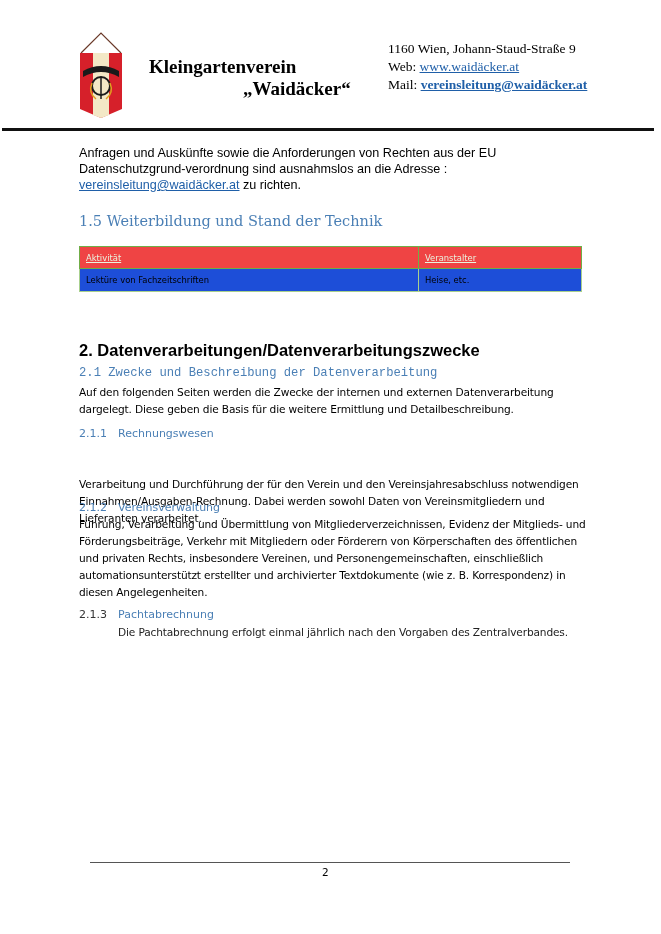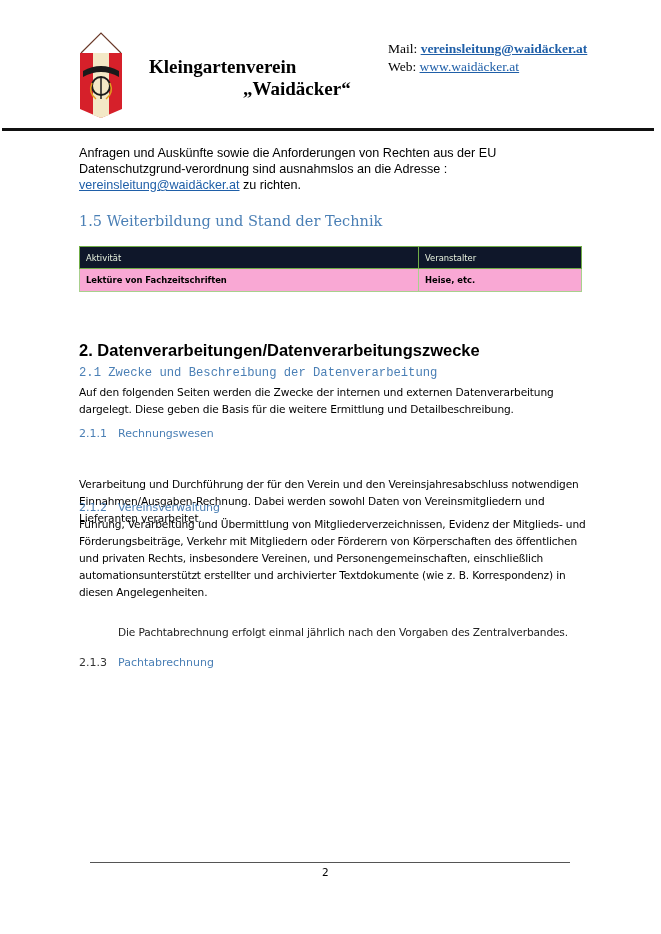--- a/index.html
+++ b/index.html
@@ -18,38 +18,38 @@
     
     .intro { left: 79px; top: 145px; width: 520px; font-size: 12.6px; line-height: 16px; }
     .intro a { color: #1f5fa8; text-decoration: underline; }
 
     
     .h15 { left: 79px; top: 213px; font-family: "DejaVu Serif", serif; font-size: 14.5px; color: #4a7fb5; white-space: nowrap; }
 
     
     .tbl { left: 79px; top: 246px; width: 503px; border-collapse: collapse; font-family: "DejaVu Sans", sans-serif; font-size: 8.4px; }
     .tbl td { border: 1px solid #a8d08d; padding: 0 6px; height: 22px; vertical-align: middle; }
-    .tbl thead td { background: #0f172a; color: #eaf4e0; border-color: #70ad47; height: 21px; }
-    .tbl tr.r1 td { background: #f9a8d4; font-weight: bold; }
+    .tbl thead td { background: #ef4444; color: #eaf4e0; border-color: #70ad47; height: 21px; text-decoration: underline; }
+    .tbl tr.r1 td { background: #1d4ed8; }
     .tbl tr.r2 td { background: #ffffff; height: 23px; }
     .tbl td.c1 { width: 326px; }
 
     
     .h2 { left: 79px; top: 341px; font-size: 16.5px; font-weight: bold; white-space: nowrap; }
     .h21 { left: 79px; top: 366px; font-family: Liberation Mono, monospace; font-size: 12.2px; color: #4a7fb5; white-space: nowrap; }
     .body-text { font-family: "DejaVu Sans", sans-serif; font-size: 10.6px; line-height: 17px; width: 520px; letter-spacing: -0.15px; }
     .p21 { left: 79px; top: 384px; }
     .h3 { font-family: "DejaVu Sans", sans-serif; font-size: 11px; color: #4a7fb5; white-space: nowrap; }
     .h3 .num { display: inline-block; width: 39px; }
     .h211 { left: 79px; top: 427px; }
     .p211 { left: 79px; top: 442px; margin-top: 34px; }
     .h212 { left: 79px; top: 501px; }
     .p212 { left: 79px; top: 516px; }
     .h213 { left: 79px; top: 608px; }
-    .h213 .num { color: #333; margin-top: 48px; }
+    .h213 .num { color: #333; }
     .p213 { left: 118px; top: 624px; width: 480px; color: #222; }
 
     
     .footer-rule { left: 90px; top: 862px; width: 480px; height: 1px; background: #555; }
     .page-num { left: 322px; top: 866px; font-family: "DejaVu Sans", sans-serif; font-size: 10.5px; }
   </style>
 </head>
 <body>
 
 <div class="abs logo">
@@ -60,25 +60,26 @@
     <path d="M5 40 Q23 30 41 40 L41 46 Q23 36 5 46 Z" fill="#1a1a1a"></path>
     <circle cx="23" cy="55" r="9" fill="none" stroke="#1a1a1a" stroke-width="2"></circle>
     <path d="M14 52 Q10 62 18 68 M32 52 Q36 62 28 68" fill="none" stroke="#e0a020" stroke-width="1.5"></path>
     <line x1="23" y1="46" x2="23" y2="68" stroke="#1a1a1a" stroke-width="1.5"></line>
   </svg>
 </div>
 <div class="abs club-name">Kleingartenverein</div>
 <div class="abs club-sub">„Waidäcker“</div>
 
 <div class="abs contact">
+  <div>1160 Wien, Johann-Staud-Straße 9</div>
+  <div>
+    <span>Web: </span><a>www.waidäcker.at</a>
+  </div>
   <div>
     <span>Mail: </span><a class="mail-link">vereinsleitung@waidäcker.at</a>
-  </div>
-  <div>
-    <span>Web: </span><a>www.waidäcker.at</a>
   </div>
 </div>
 <div class="abs header-rule"></div>
 
 <div class="abs intro">
   <span>Anfragen und Auskünfte sowie die Anforderungen von Rechten aus der EU Datenschutzgrund-verordnung sind ausnahmslos an die Adresse : </span><a>vereinsleitung@waidäcker.at</a><span> zu richten.</span>
 </div>
 
 <div class="abs h15">1.5 Weiterbildung und Stand der Technik</div>
 

